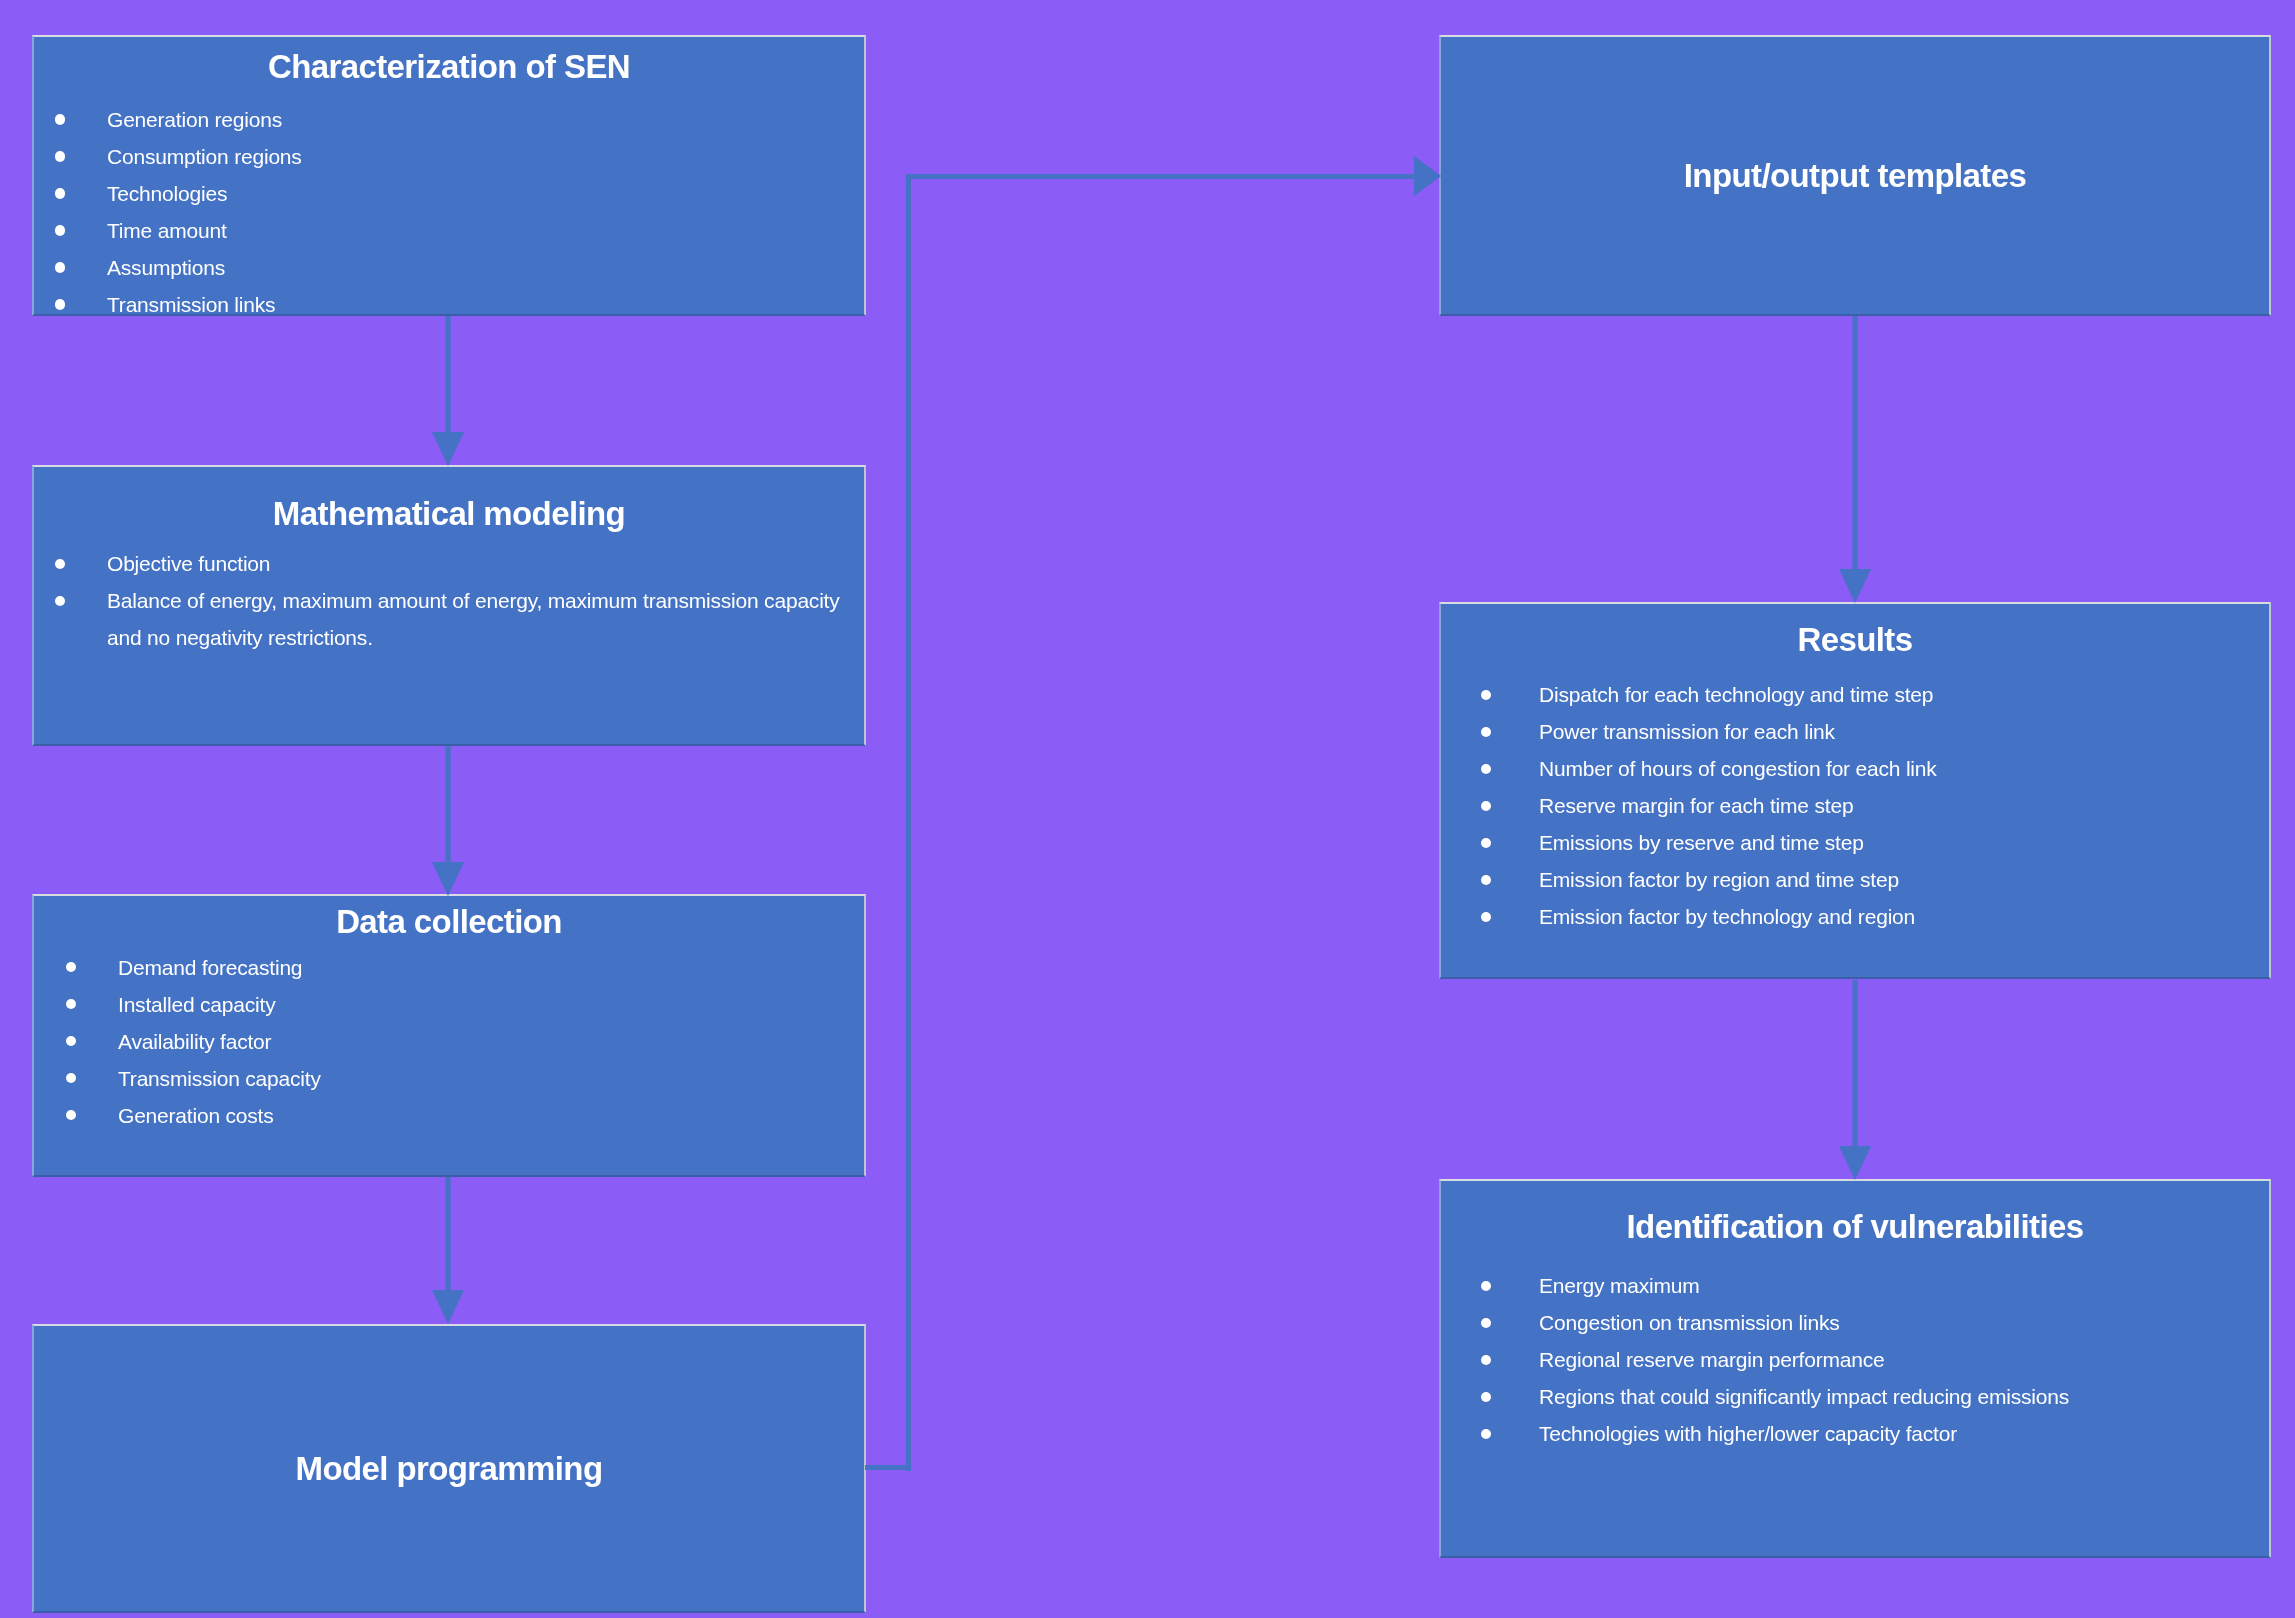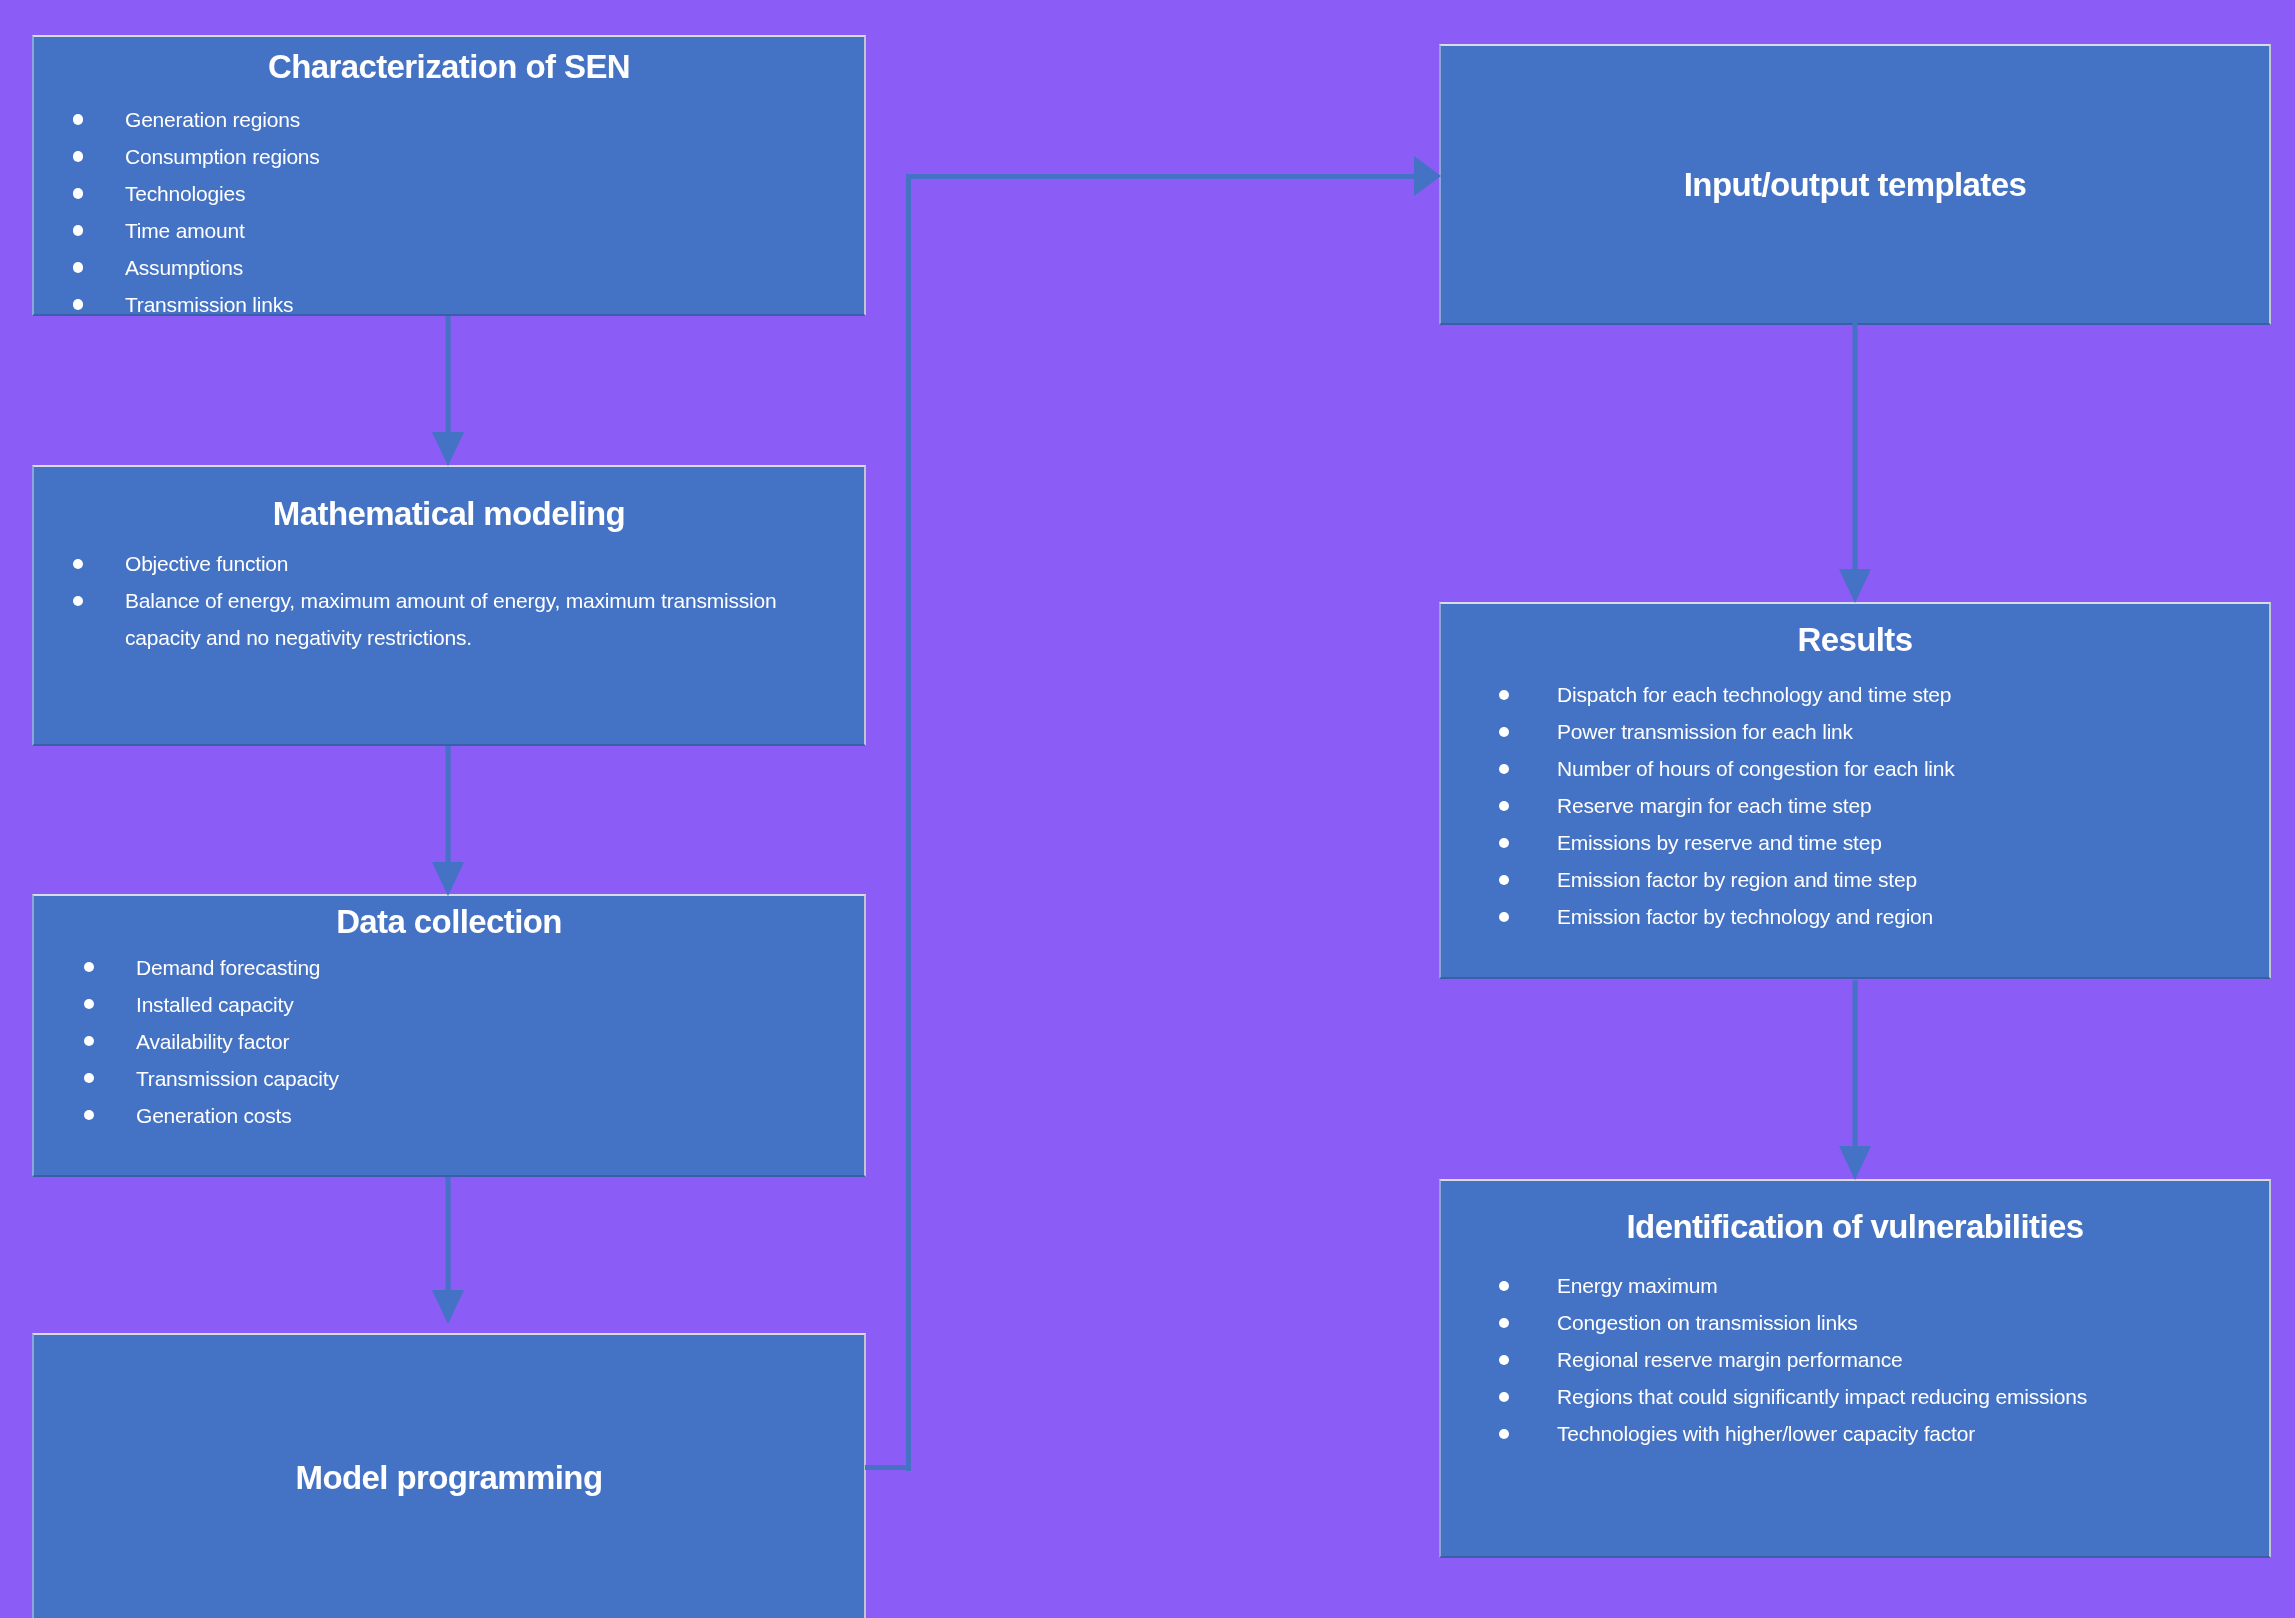--- a/index.html
+++ b/index.html
@@ -23,21 +23,21 @@
   }
   .box-title {
     font-weight: bold;
     font-size: 33px;
     letter-spacing: -0.6px;
     text-align: center;
     margin: 0;
   }
   .box-list {
     list-style: none;
-    margin: 18px;
+    margin: 0;
     padding: 0;
   }
   .box-list li {
     position: relative;
     font-size: 21px;
     letter-spacing: -0.2px;
     line-height: 37px;
     padding-left: 73px;
     padding-right: 6.1px;
   }
@@ -51,21 +51,20 @@
     border-radius: 50%;
     background: #ffffff;
   }
   .col-right .box-list li { padding-left: 98px; }
   .col-right .box-list li::before { left: 40px; }
 
   .center-content {
     display: flex;
     align-items: center;
     justify-content: center;
-    margin-top: 9px;
   }
 
   #box-characterization { left: 32px;   top: 35px;   width: 834px; height: 281px; }
   #box-characterization .box-title { padding-top: 11px; }
   #box-characterization .box-list  { margin-top: 14.7px; }
 
   #box-mathematical { left: 32px; top: 465px; width: 834px; height: 281px; }
   #box-mathematical .box-title { padding-top: 28px; }
   #box-mathematical .box-list  { margin-top: 12.2px; }
 

